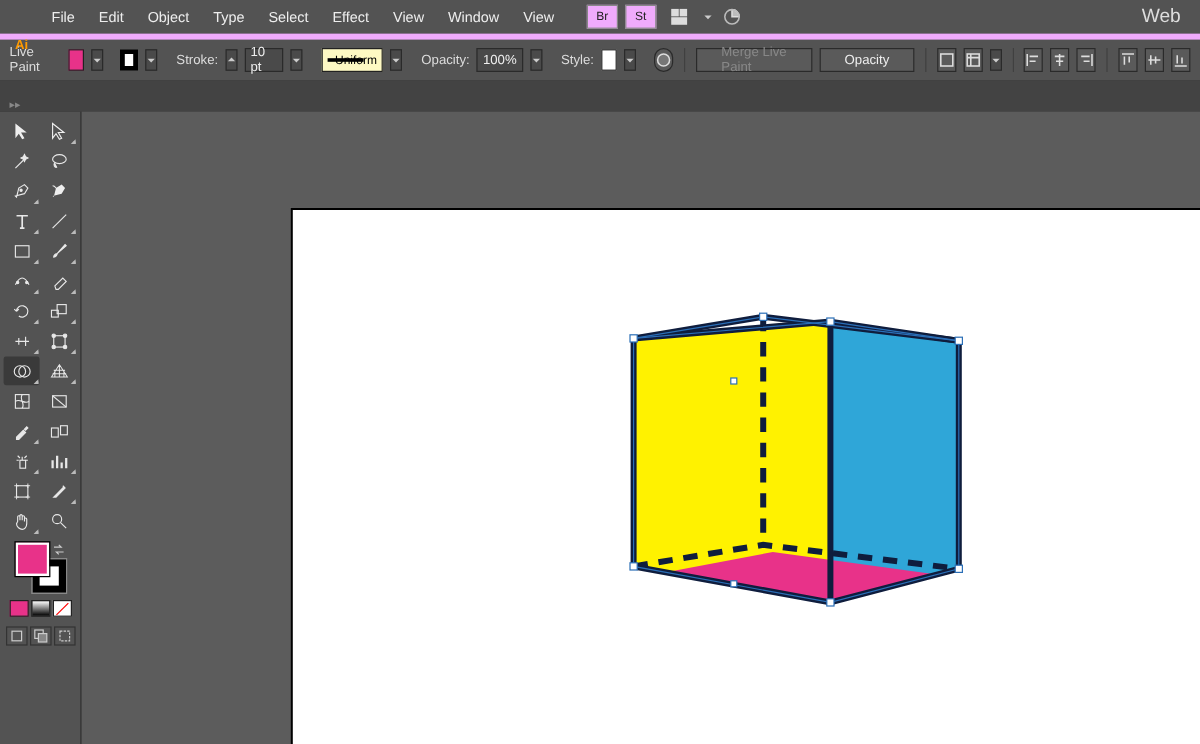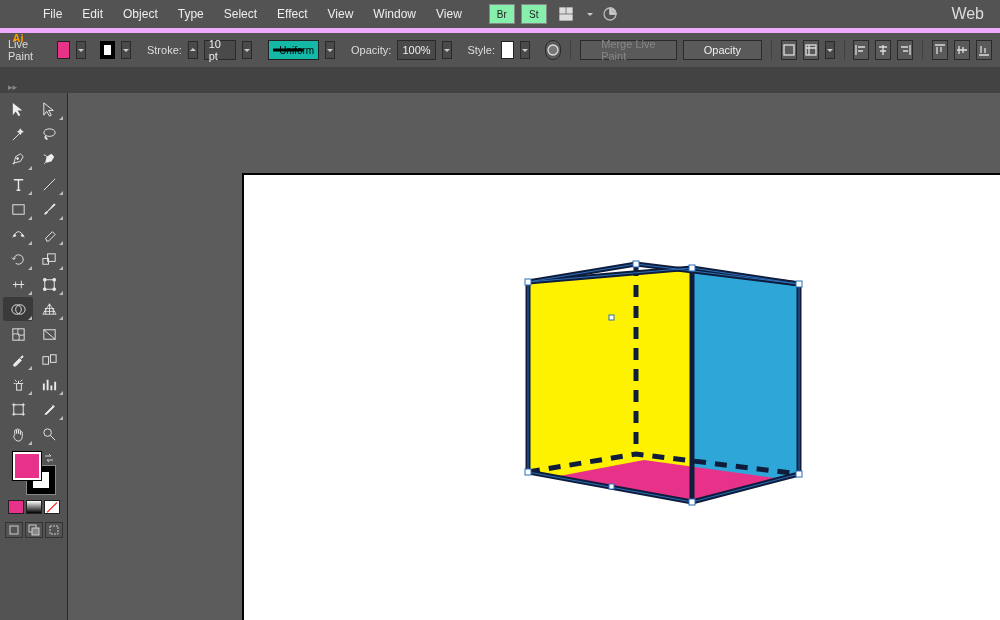--- a/index.html
+++ b/index.html
@@ -3,31 +3,31 @@
 <meta charset="utf-8">
 <style>
 * { margin: 0; padding: 0; box-sizing: border-box; font-family: -apple-system, "Segoe UI", Arial, sans-serif; }
 body { width: 1000px; height: 620px; background: #323232; overflow: hidden; color: #ddd; font-size: 11px; user-select: none; }
 
 
 .menubar { height: 28px; background: #535353; display: flex; align-items: center; padding: 0 4px; gap: 2px; }
 .menubar .logo { width: 28px; height: 22px; display: flex; align-items: center; justify-content: center; color: #ff9a00; font-weight: bold; font-size: 11px; margin-top: 47px; }
 .menubar .mi { padding: 5px 9px; color: #eee; font-size: 12px; border-radius: 3px; }
 .menubar .spacer { flex: 1; }
-.menubar .sq { width: 26px; height: 20px; background: #86efac; border: 1px solid #888; display: flex; align-items: center; justify-content: center; font-size: 10px; color: #222; margin: 0 2px; }
+.menubar .sq { width: 26px; height: 20px; background: #f0abfc; border: 1px solid #888; display: flex; align-items: center; justify-content: center; font-size: 10px; color: #222; margin: 0 2px; }
 .menubar .web { padding: 5px 12px; font-size: 16px; }
 
 
 .controlbar { height: 39px; background: #535353; border-top: 5px solid #f0abfc; display: flex; align-items: center; padding: 0 8px; gap: 6px; font-size: 11px; }
 .controlbar .lbl { color: #ddd; }
 .swatch { width: 18px; height: 18px; border: 1px solid #222; }
 .dd { width: 14px; height: 18px; background: #4a4a4a; border: 1px solid #2a2a2a; display: flex; align-items: center; justify-content: center; }
 .dd::after { content: ""; border: 3px solid transparent; border-top-color: #ccc; margin-top: 3px; }
 .numfield { width: 44px; height: 20px; background: #4a4a4a; border: 1px solid #2a2a2a; color: #eee; padding: 0 4px; display: flex; align-items: center; }
-.strokebox { width: 74px; height: 20px; background: #14b8a6; border: 1px solid #222; position: relative; display: flex; align-items: center; justify-content: flex-end; padding-right: 4px; color: #000; font-size: 10px; }
+.strokebox { width: 74px; height: 20px; background: #fef9c3; border: 1px solid #222; position: relative; display: flex; align-items: center; justify-content: flex-end; padding-right: 4px; color: #000; font-size: 10px; }
 .strokebox::before { content: ""; position: absolute; left: 4px; top: 50%; width: 30px; border-top: 3px solid #000; transform: translateY(-50%); }
 .btn { height: 20px; padding: 0 20px; background: #5a5a5a; border: 1px solid #2a2a2a; color: #eee; display: flex; align-items: center; font-size: 11px; }
 .btn.disabled { color: #888; }
 .iconbtn { width: 22px; height: 20px; background: #5a5a5a; border: 1px solid #2a2a2a; display: flex; align-items: center; justify-content: center; }
 .iconbtn svg { width: 14px; height: 14px; stroke: #ddd; fill: none; stroke-width: 1.3; }
 .sep { width: 1px; height: 20px; background: #404040; margin: 0 3px; }
 
 
 .tabbar { height: 26px; background: #434343; display: flex; align-items: flex-end; padding-left: 70px; }
 .tabbar .handle { position: absolute; left: 4px; width: 60px; height: 12px; display: flex; gap: 12px; align-items: center; color: #888; font-size: 9px; padding-left: 4px; }

